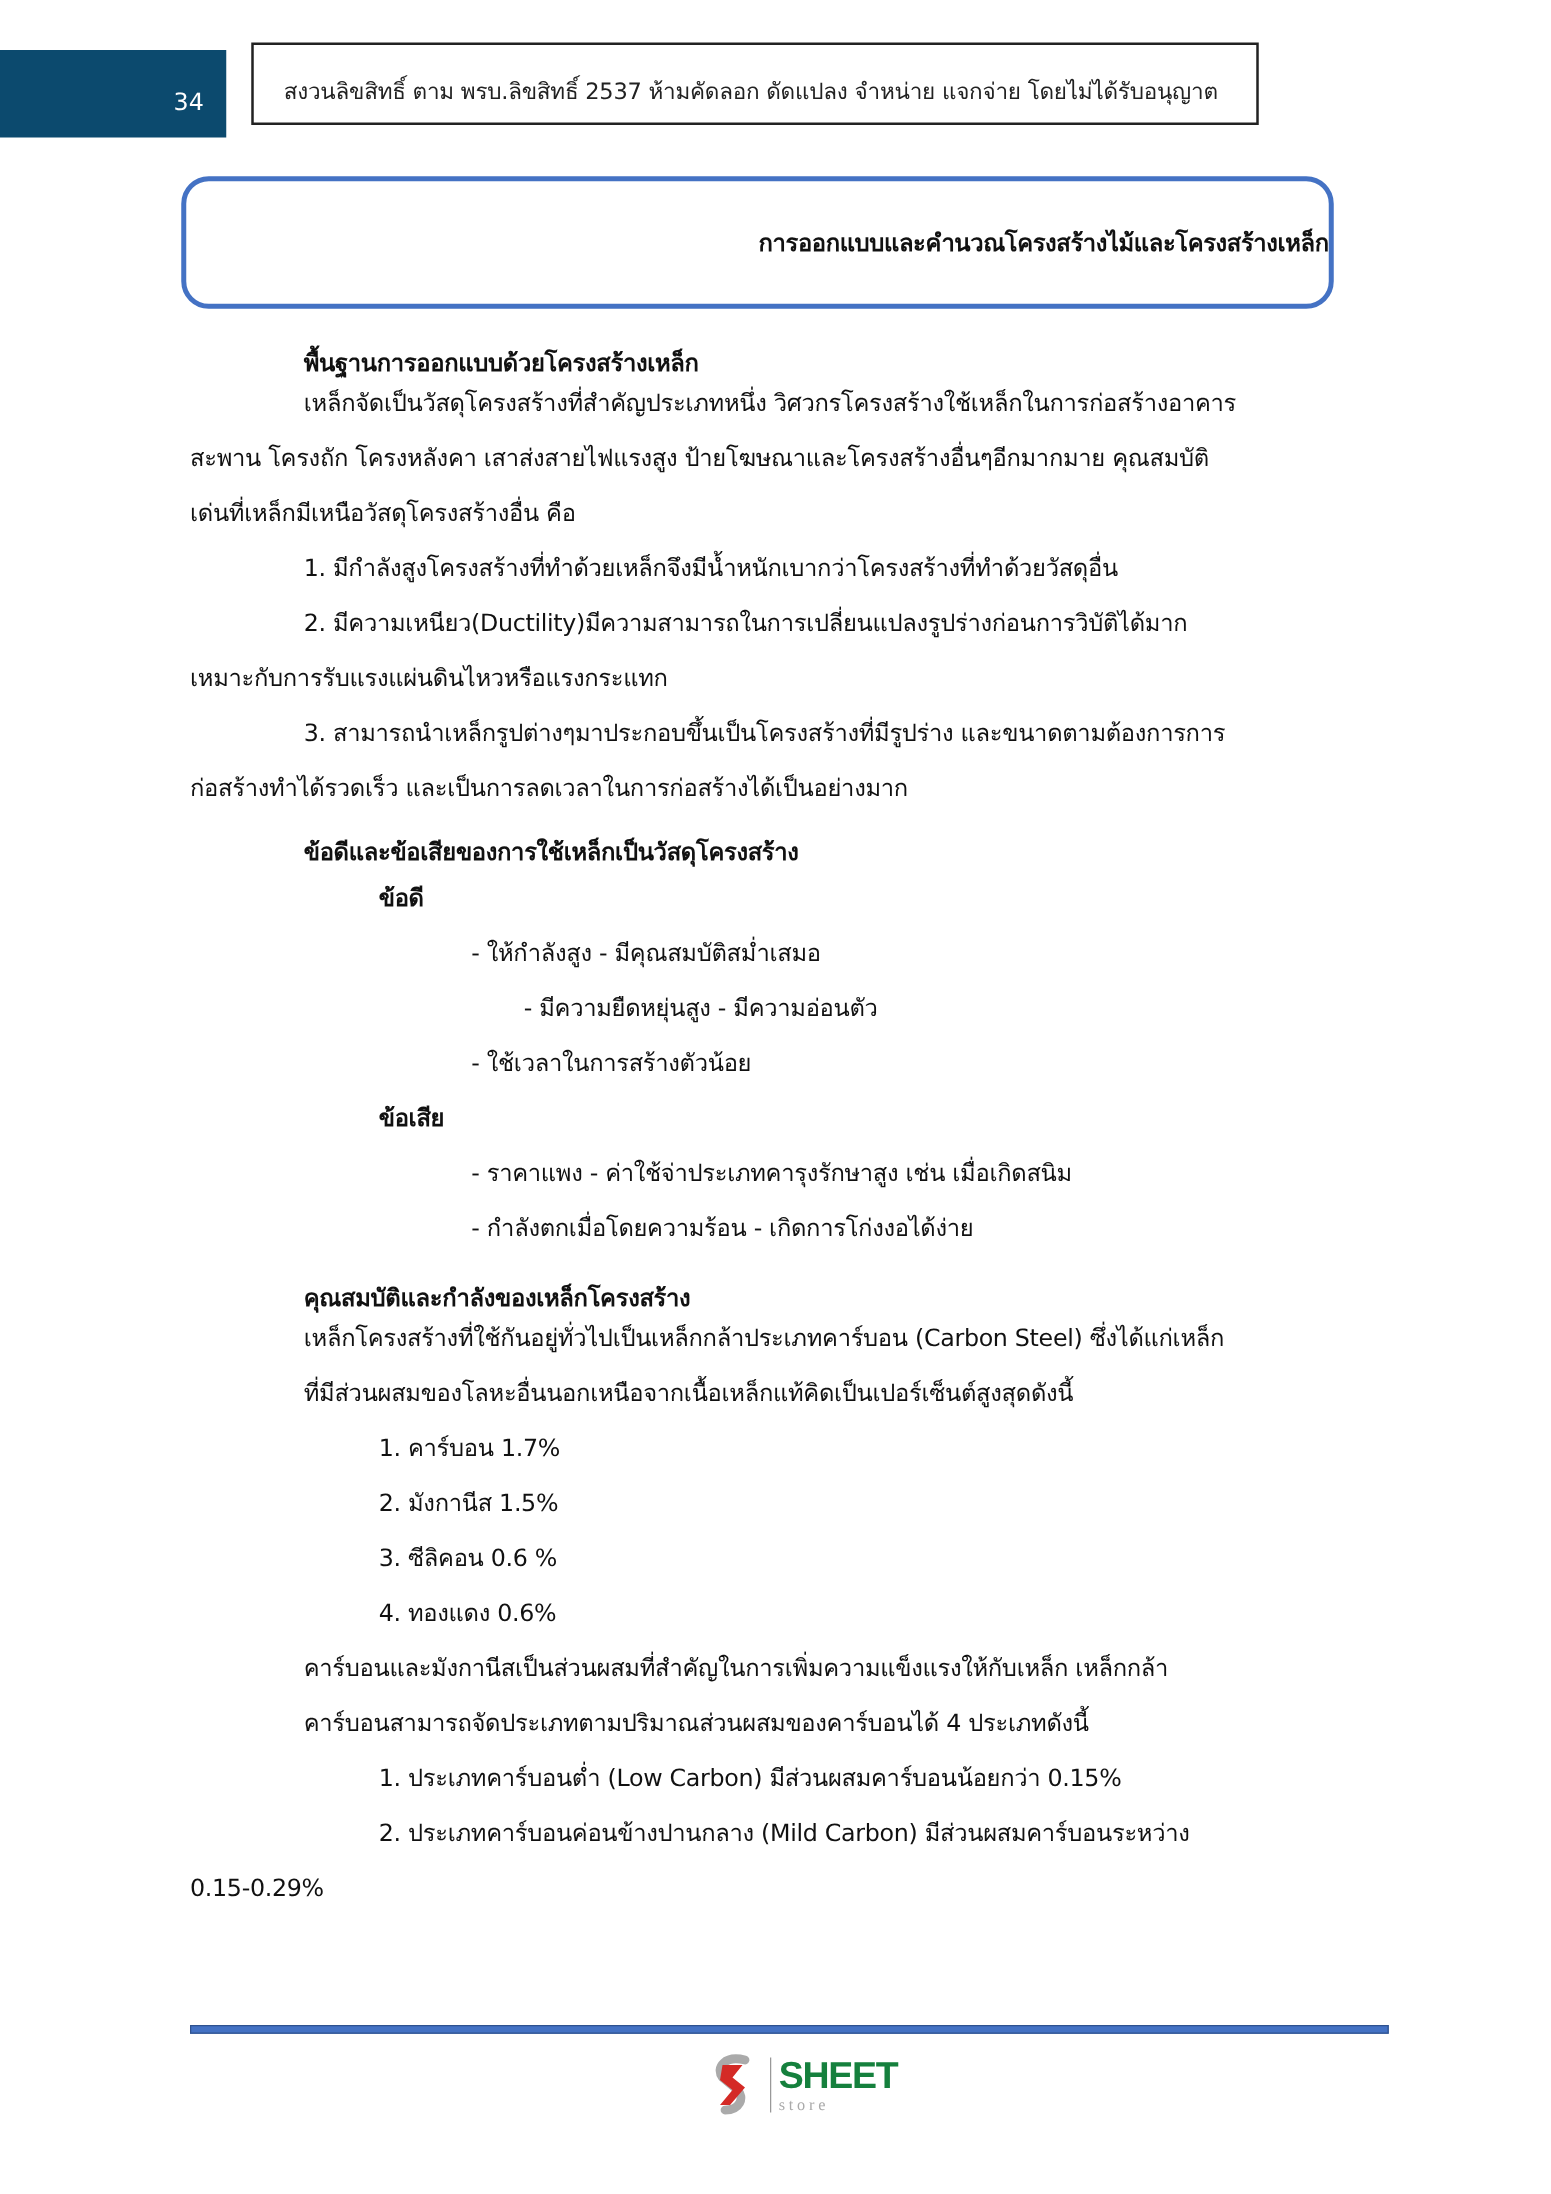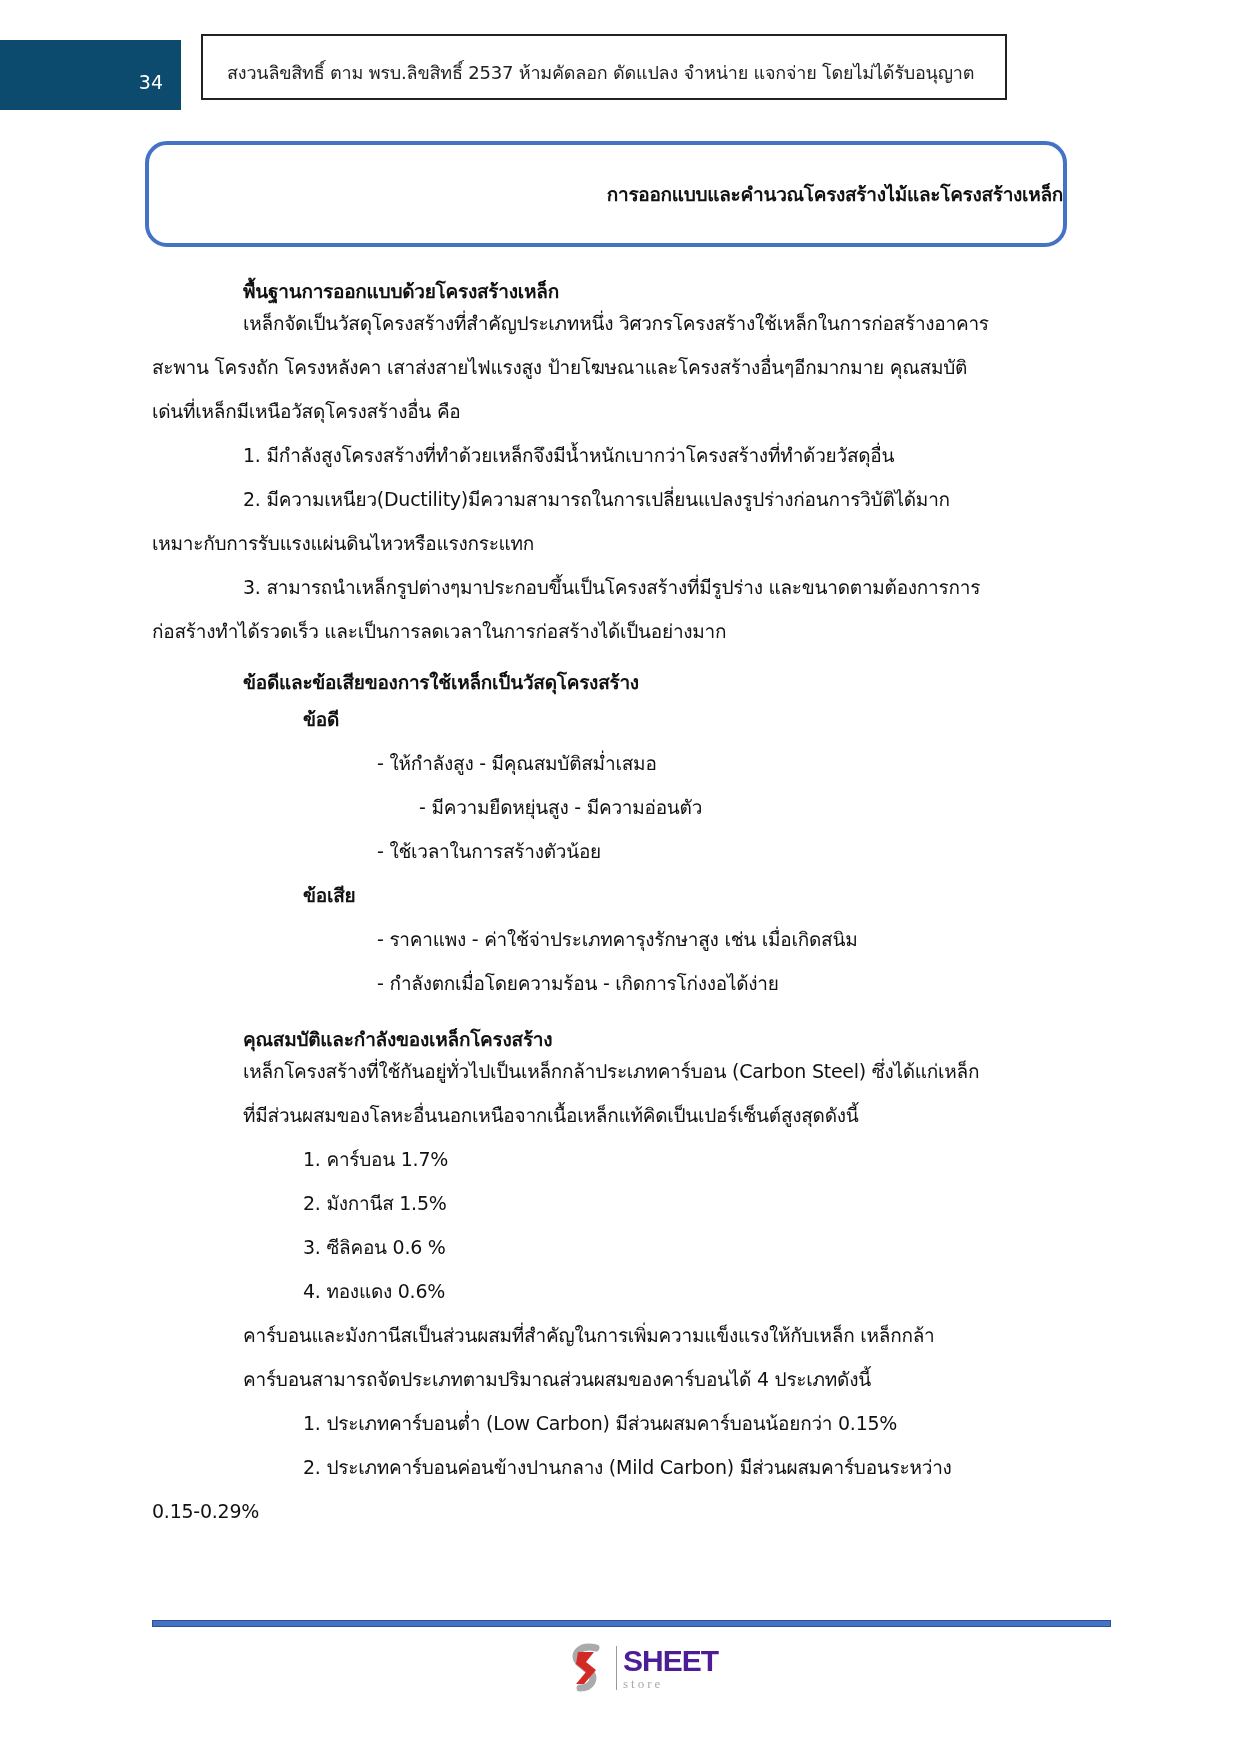--- a/index.html
+++ b/index.html
@@ -17,21 +17,21 @@
   .titlebox span { font-size:19px; font-weight:bold; letter-spacing:-0.3px; }
   .body { position:absolute; left:0; top:0; width:1241px; }
   .ln { position:absolute; font-size:19px; white-space:nowrap; letter-spacing:-0.25px; line-height:26px; }
   .b { font-weight:bold; }
   .bluebar { position:absolute; left:152px; top:1620px; width:959px; height:7px;
              background:#4472c4; border:1px solid #2f528f; box-sizing:border-box; }
   .logo { position:absolute; left:566px; top:1639px; height:58px; display:flex; align-items:center; }
   .logo .mark { width:44px; height:52px; position:relative; }
   .logo .sep { width:1px; height:44px; background:#999; margin:0 6px 0 6px; }
   .logo .words { display:flex; flex-direction:column; line-height:1; }
-  .logo .w1 { font-family:"Liberation Sans",sans-serif; font-weight:bold; font-size:30px; color:#4c1d95; letter-spacing:-1px; }
+  .logo .w1 { font-family:"Liberation Sans",sans-serif; font-weight:bold; font-size:30px; color:#15803d; letter-spacing:-1px; }
   .logo .w2 { font-family:Liberation Serif, serif; font-size:13px; color:#aaa; letter-spacing:3px; margin-top:1px; }
 </style>
 </head>
 <body>
 
 <div class="pagenum">
     <span>34</span>
   </div>
 <div class="hdrbox">
     <span>สงวนลิขสิทธิ์ ตาม พรบ.ลิขสิทธิ์ 2537 ห้ามคัดลอก ดัดแปลง จำหน่าย แจกจ่าย โดยไม่ได้รับอนุญาต</span>

